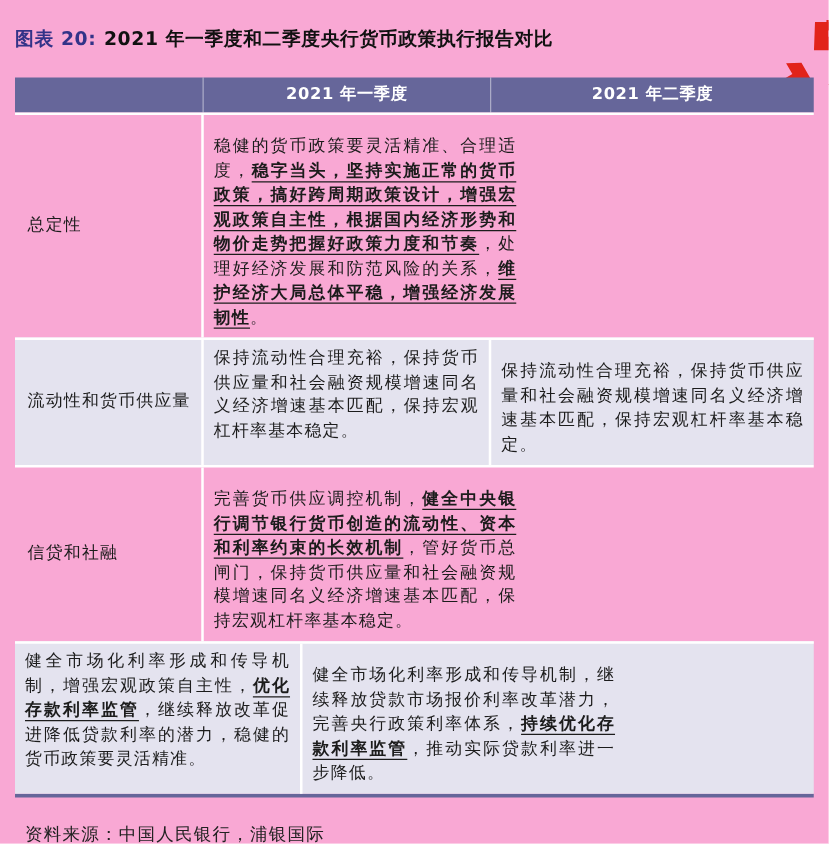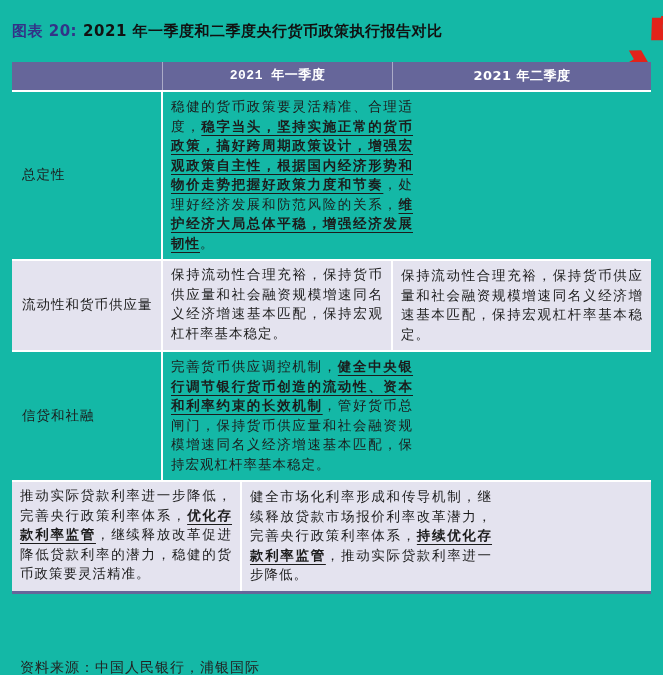--- a/index.html
+++ b/index.html
@@ -9,52 +9,52 @@
     --row-shade:#e4e3ef;
     --table-border:#66669a;
     --logo-red:#e2231a;
   }
   *{margin:0;padding:0;box-sizing:border-box;}
   html,body{background:#ffffff;}
   body{font-family:"DejaVu Sans",sans-serif;}
   .page{
     position:relative;
     width:663px;height:675px;
-    background:#14b8a6;
+    background:#f9a8d4;
     overflow:hidden;
   }
   .title{
     position:absolute;left:12px;top:22px;right:60px;
     font-size:15px;font-weight:bold;letter-spacing:.5px;
     color:#111;white-space:nowrap;
   }
   .title .prefix{color:var(--title-accent);margin-right:6px;}
   .logo{
     position:absolute;right:-40px;top:16px;width:92px;height:70px;
   }
   .tbl{
     position:absolute;left:12px;top:62px;width:639px;
     border-bottom:3px solid var(--table-border);
     font-size:13.5px;line-height:19.5px;letter-spacing:1px;color:#1c1c1c;
   }
   .tr{display:flex;border-top:2px solid #ffffff;}
   .tr.head{height:28px;background:var(--header-bg);border-top:none;}
   .td{flex:0 0 auto;}
   .c0{width:151px;}
-  .c1{width:230px;font-family:Liberation Mono, monospace;}
+  .c1{width:230px;}
   .c2{width:258px;text-align:center;}
   .th{
     color:var(--header-text);font-weight:bold;font-size:13px;
     display:flex;align-items:center;justify-content:center;
     border-right:1.5px solid rgba(255,255,255,.45);
     letter-spacing:.5px;
   }
   .th:last-child{border-right:none;}
   .tr.body .td{border-right:2px solid #ffffff;padding:5px 8px 6px 8px;}
-  .tr.body .td:last-child{border-right:none;}
+  .tr.body .td:last-child{border-right:none;margin-top:11px;}
   .tr.body .label{
     display:flex;align-items:center;justify-content:flex-start;
     padding-left:10px;
   }
   .tr.body .cell{text-align:justify;}
   .tr.shaded{background:var(--row-shade);}
   .em{
     font-weight:bold;
     text-decoration:underline;
     text-decoration-thickness:1px;
@@ -107,21 +107,21 @@
       <div class="td cell c1"><span>保持流动性合理充裕，保持货币供应量和社会融资规模增速同名义经济增速基本匹配，保持宏观杠杆率基本稳定。</span></div>
       <div class="td cell c2"><span>保持流动性合理充裕，保持货币供应量和社会融资规模增速同名义经济增速基本匹配，保持宏观杠杆率基本稳定。</span></div>
     </div>
 
     <div class="tr body">
       <div class="td label c0">信贷和社融</div>
       <div class="td cell c2"><span>完善货币供应调控机制，</span><span class="em">健全中央银行调节银行货币创造的流动性、资本和利率约束的长效机制</span><span>，管好货币总闸门，保持货币供应量和社会融资规模增速同名义经济增速基本匹配，保持宏观杠杆率基本稳定。</span></div>
     </div>
 
     <div class="tr body shaded">
-      <div class="td cell c1"><span>推动实际贷款利率进一步降低，完善央行政策利率体系，</span><span class="em">优化存款利率监管</span><span>，继续释放改革促进降低贷款利率的潜力，稳健的货币政策要灵活精准。</span></div>
+      <div class="td cell c1"><span>健全市场化利率形成和传导机制，增强宏观政策自主性，</span><span class="em">优化存款利率监管</span><span>，继续释放改革促进降低贷款利率的潜力，稳健的货币政策要灵活精准。</span></div>
       <div class="td cell c2"><span>健全市场化利率形成和传导机制，继续释放贷款市场报价利率改革潜力，完善央行政策利率体系，</span><span class="em">持续优化存款利率监管</span><span>，推动实际贷款利率进一步降低。</span></div>
     </div>
 
   </div>
 
   <div class="source">资料来源：中国人民银行，浦银国际</div>
 
 </div>
 
 </body></html>

